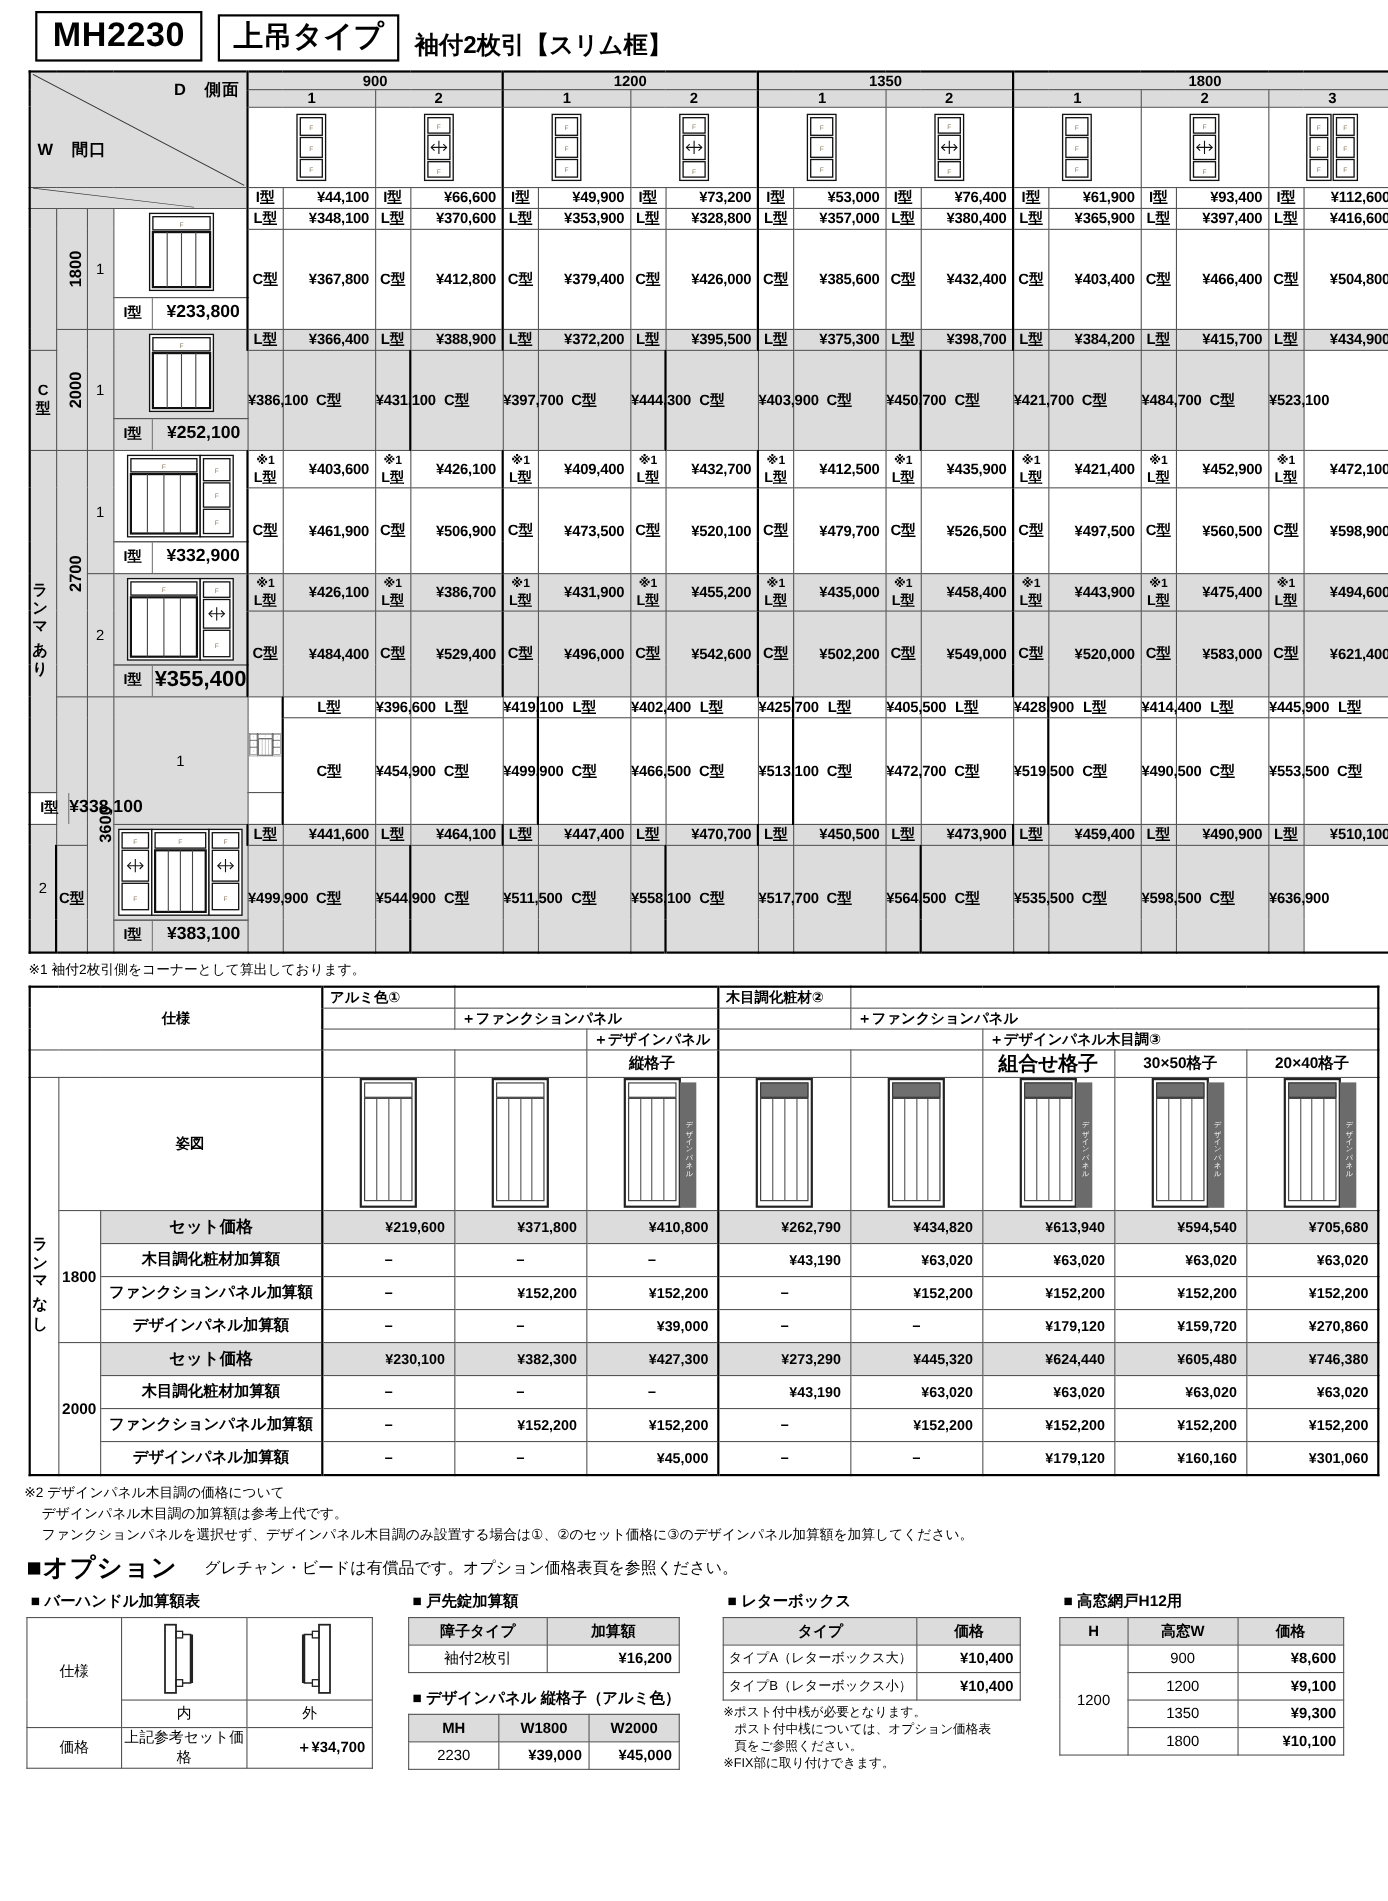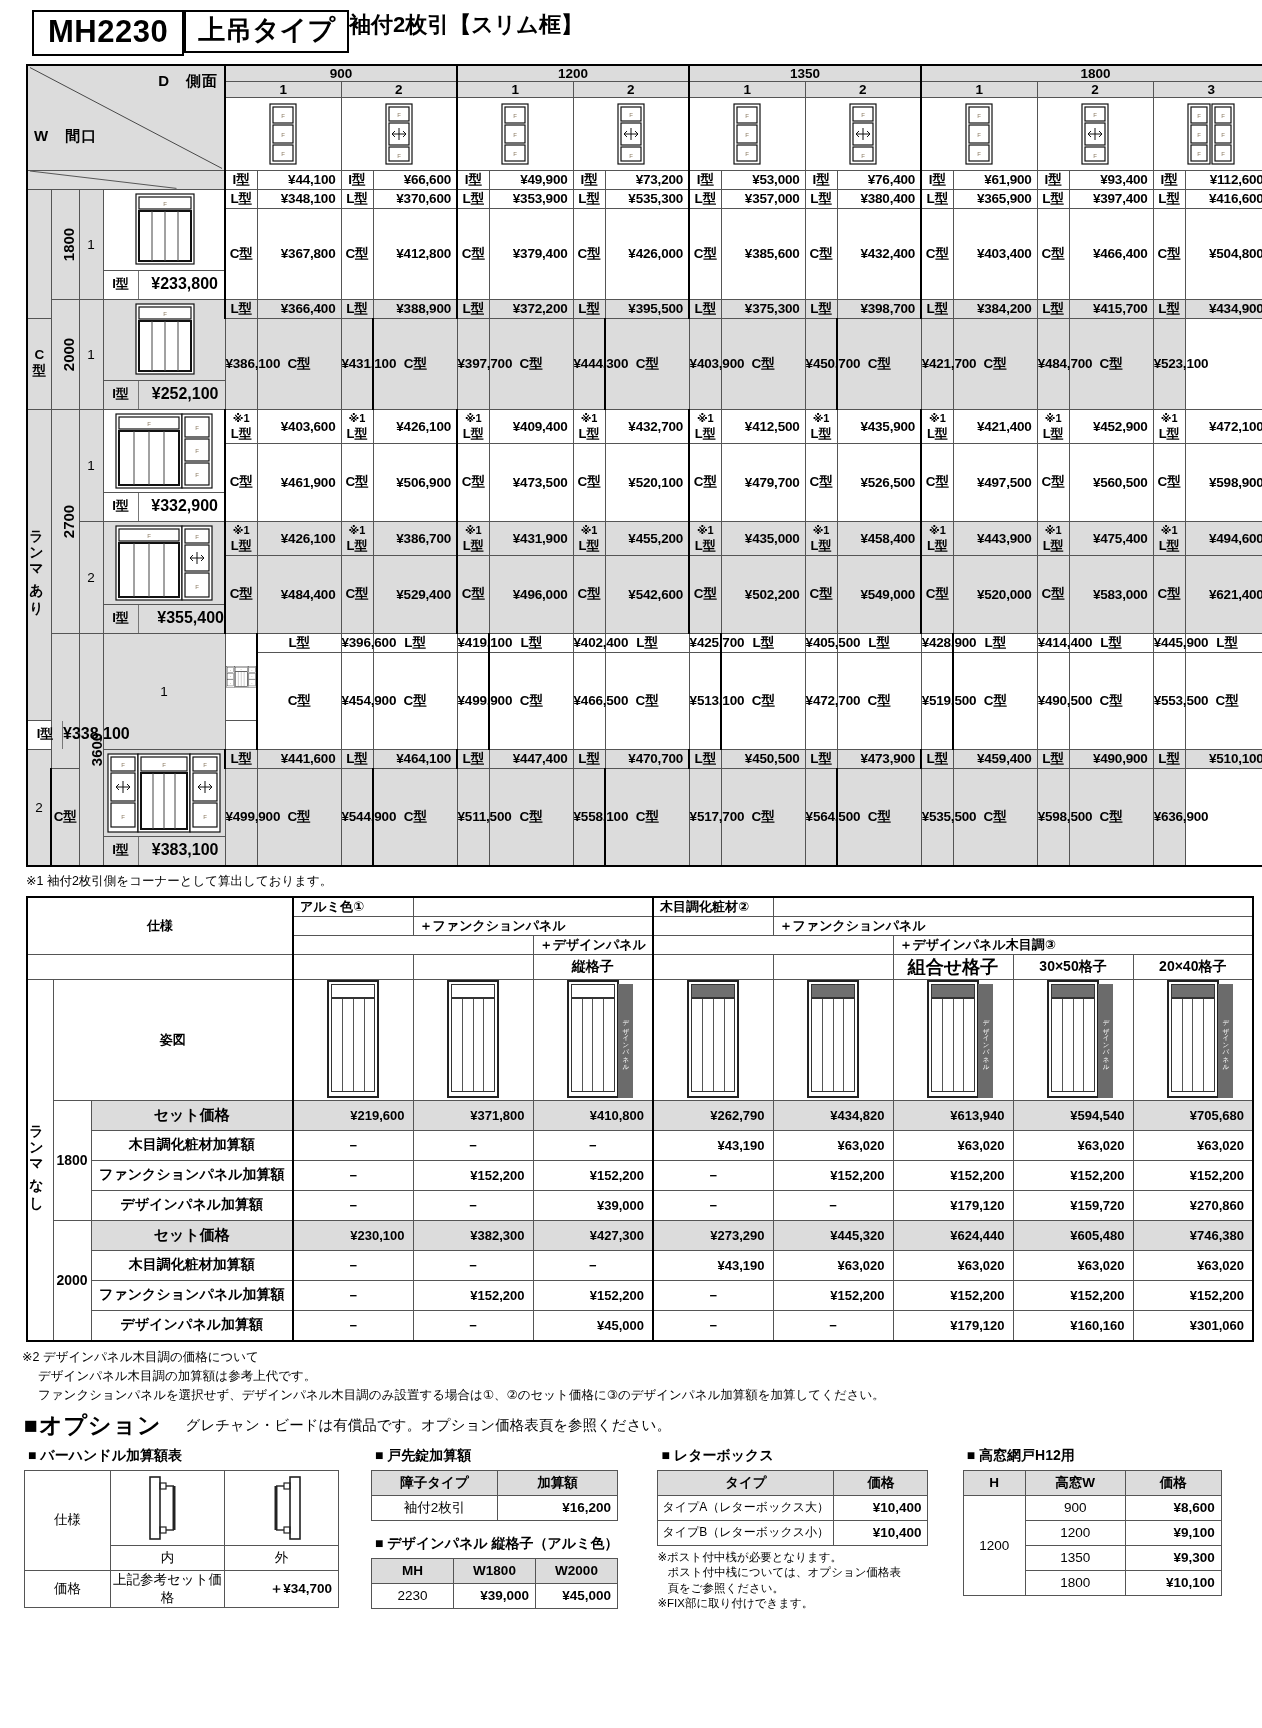--- a/index.html
+++ b/index.html
@@ -1,20 +1,20 @@
 <!DOCTYPE html>
 <html><head>
 <meta charset="utf-8">
 <style>
   html,body{margin:0;padding:0;background:#fff;}
   body{width:1262px;height:1728px;font-family:"Liberation Sans","DejaVu Sans",sans-serif;color:#000;-webkit-font-smoothing:none;}
   .page{position:relative;width:1262px;height:1728px;box-sizing:border-box;padding:0 18px;}
 
   
-  .hdr{display:flex;align-items:flex-start;padding:10px 0 8px 14px;}
+  .hdr{display:flex;align-items:flex-end;gap:14px;padding:10px 0 8px 14px;}
   .hdr .box{border:2px solid #000;padding:2px 14px 4px;font-size:31px;font-weight:700;letter-spacing:.5px;line-height:1.15;}
   .hdr .box2{border:2px solid #000;padding:3px 12px 5px;font-size:27px;font-weight:700;line-height:1.15;}
   .hdr .sub{font-size:22px;font-weight:700;letter-spacing:0px;}
 
   
   table{border-collapse:collapse;table-layout:fixed;}
   td,th{border:1px solid #555;padding:0;font-weight:400;font-size:12px;text-align:center;vertical-align:middle;background:#fff;}
   .g{background:#dcdcdc;}
   .bl{border-left:2px solid #000;}
 
@@ -316,21 +316,21 @@
               </svg>
             </div>
           </td>
           <td class="typ bl">L型</td>
           <td class="pr">¥348,100</td>
           <td class="typ">L型</td>
           <td class="pr">¥370,600</td>
           <td class="typ bl">L型</td>
           <td class="pr">¥353,900</td>
           <td class="typ">L型</td>
-          <td class="pr">¥535,300</td>
+          <td class="pr">¥328,800</td>
           <td class="typ bl">L型</td>
           <td class="pr">¥357,000</td>
           <td class="typ">L型</td>
           <td class="pr">¥380,400</td>
           <td class="typ bl">L型</td>
           <td class="pr">¥365,900</td>
           <td class="typ">L型</td>
           <td class="pr">¥397,400</td>
           <td class="typ">L型</td>
           <td class="pr">¥416,600</td>
@@ -562,21 +562,21 @@
           <td class="pr g" rowspan="2">¥520,000</td>
           <td class="typ g" rowspan="2">C型</td>
           <td class="pr g" rowspan="2">¥583,000</td>
           <td class="typ g" rowspan="2">C型</td>
           <td class="pr g" rowspan="2">¥621,400</td>
         </tr>
         <tr>
           <td class=" g" style="padding: 0px; height: 28px;">
             <div style="display:flex;height:100%;border-top:1px solid #777">
         <div style="flex:0 0 34px;border-right:1px solid #777;font-size:13px;font-weight:700;line-height:26px">I型</div>
-        <div style="flex:1;font-size:16px;font-weight:700;line-height:26px;text-align:right;padding-right:0">¥355,400</div>
+        <div style="flex:1;font-size:20px;font-weight:700;line-height:26px;text-align:right;padding-right:0">¥355,400</div>
       </div>
           </td>
         </tr>
         <tr>
           <td class="g" rowspan="4"></td>
           <td class="g" rowspan="6"><div class="rot">3600</div></td>
           <td class="g" rowspan="3">1</td>
           <td rowspan="2" style="height: 78px;">
             <div class="dz">
               <svg width="116" height="86" viewBox="0 0 116 86">

